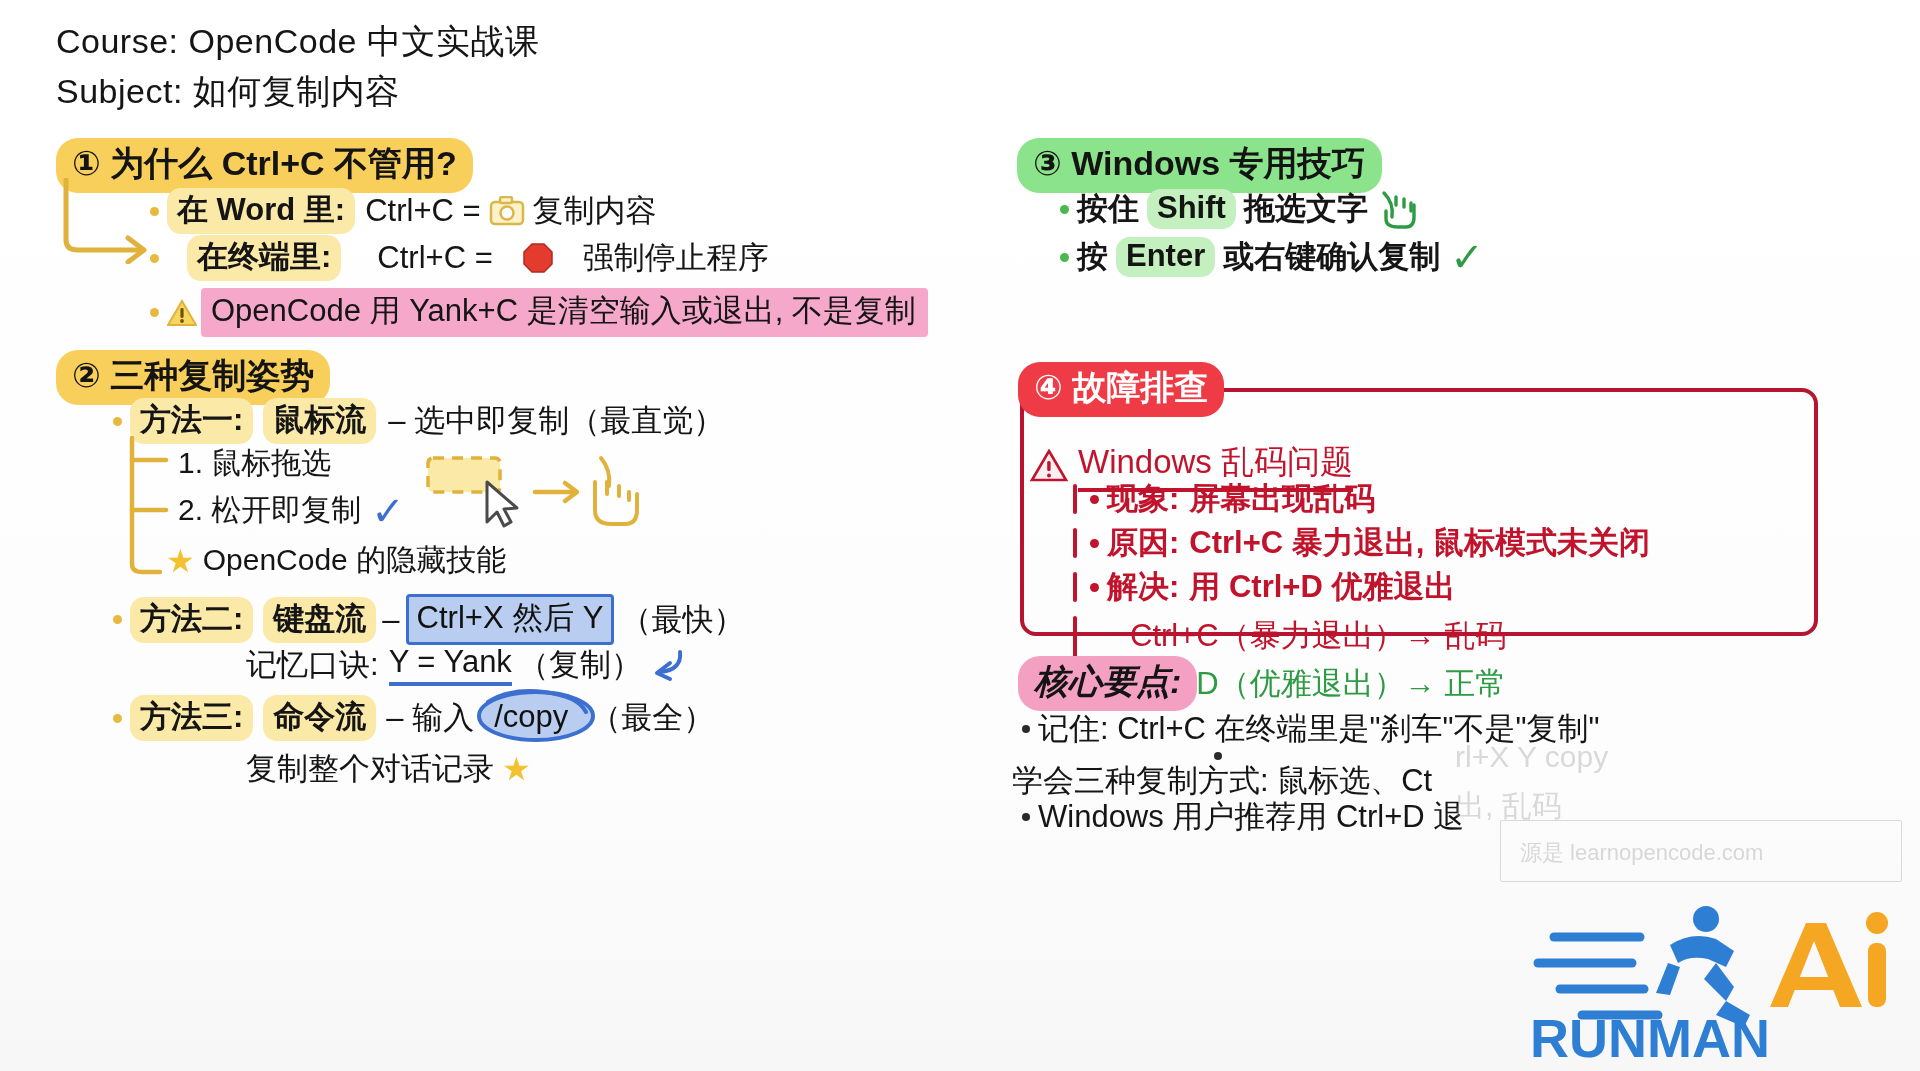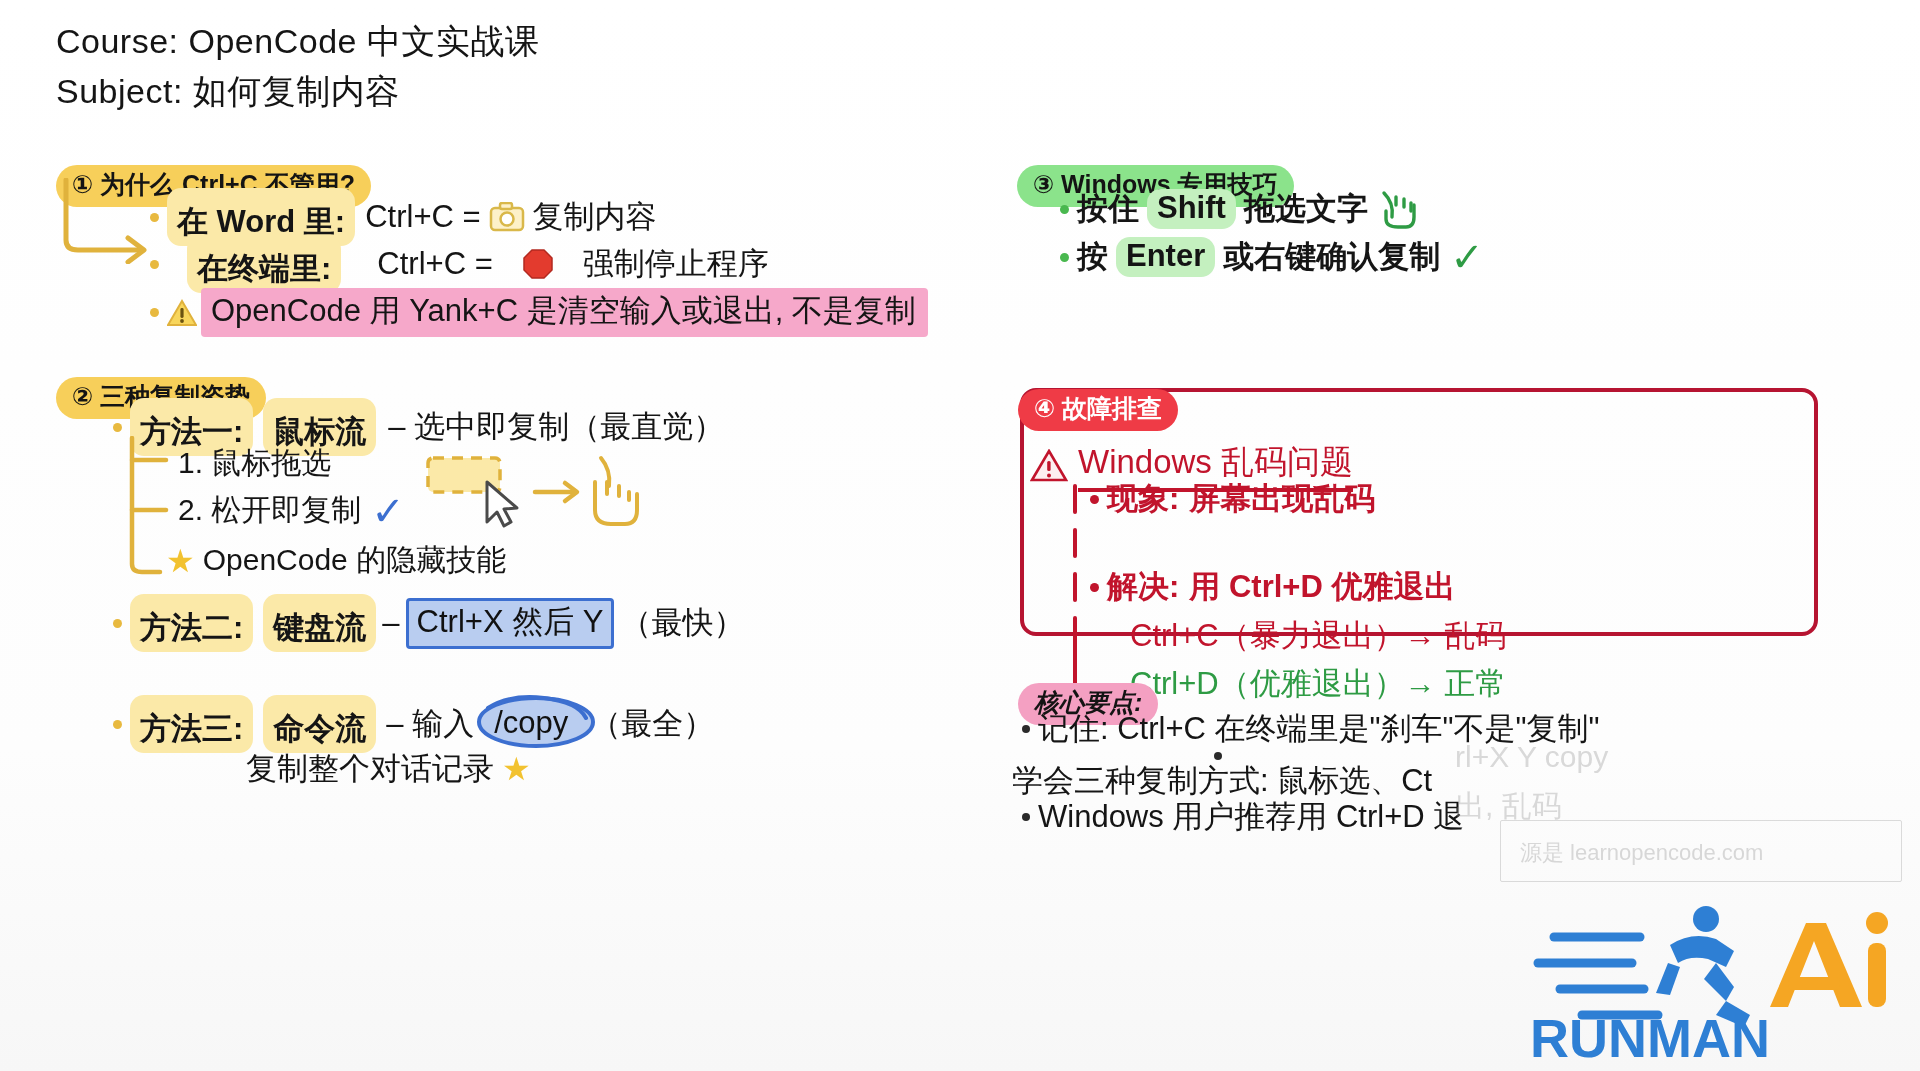--- a/index.html
+++ b/index.html
@@ -43,21 +43,21 @@
     font-weight: bold;
     white-space: nowrap;
   }
   .pill-yellow { background: #f7cf5a; color: #141414; }
   .pill-green  { background: #8be38b; color: #141414; }
   .pill-red    { background: #ef3b46; color: #ffffff; }
   .pill-pink   { background: #f4a0c2; color: #141414; font-style: italic; }
 
   .hl {
     display: inline-block;
-    padding: 13px 10px 3px 10px;
+    padding: 1px 10px 3px 10px;
     border-radius: 14px;
     background: #fbe9a8;
     font-weight: bold;
     color: #141414;
   }
   .hl-green { background: #c4f0bf; font-weight: bold; border-radius: 14px;
               display:inline-block; padding:1px 10px 3px 10px; color:#141414;text-align:right; }
   .hl-pinkbar {
     display: inline-block;
     background: #f6a8ca;
@@ -71,21 +71,21 @@
     width: 9px; height: 9px;
     border-radius: 50%;
     background: #e8b93f;
     margin-right: 8px;
     flex: none;
   }
   .bullet-dot.green { background: #49b84f; }
   .bullet-dot.red   { background: #c1142c; }
   .bullet-dot.dark  { background: #2a2a2a; width: 8px; height: 8px; }
 
-  .sec-title { font-size: 25px; margin-top: 27px; }
+  .sec-title { font-size: 34px; }
   .body-txt  { font-size: 31px; color: #151515; }
   .sub-txt   { font-size: 30px; color: #151515; }
 
   .bold { font-weight: bold; }
 
   
   .keybox {
     display: inline-block;
     background: #b9cdf0;
     border: 3px solid #3c6fd0;
@@ -258,20 +258,29 @@
 
   <div class="row" style="position:absolute; left:113px; top:594px;">
     <span class="bullet-dot"></span>
     <span class="hl body-txt">方法二:</span>
     <span class="hl body-txt" style="margin-left:10px;">键盘流</span>
     <span class="body-txt" style="margin:0 6px;">–</span>
     <span class="keybox body-txt">Ctrl+X 然后 Y</span>
     <span class="body-txt" style="margin-left:6px;">（最快）</span>
   </div>
 
+  <div class="row body-txt" style="position:absolute; left:246px; top:644px;">
+    <span>记忆口诀:</span>
+    <span class="underline-blue" style="margin-left:10px;">Y = Yank</span>
+    <span style="margin-left:6px;">（复制）</span>
+    <svg style="margin-left:4px;" width="40" height="34" viewBox="0 0 40 34">
+      <path d="M34,4 Q36,22 14,24" fill="none" stroke="#3c6fd0" stroke-width="4" stroke-linecap="round"></path>
+      <path d="M24,15 L11,25 L24,31" fill="none" stroke="#3c6fd0" stroke-width="4" stroke-linecap="round" stroke-linejoin="round"></path>
+    </svg>
+  </div>
 
   <div class="row" style="position:absolute; left:113px; top:695px;">
     <span class="bullet-dot"></span>
     <span class="hl body-txt">方法三:</span>
     <span class="hl body-txt" style="margin-left:10px;">命令流</span>
     <span class="body-txt" style="margin-left:10px;">– 输入</span>
     <span class="oval body-txt" style="margin-left:6px;">
       <svg width="125" height="56" viewBox="0 0 125 56">
         <ellipse cx="62" cy="28" rx="57" ry="24" fill="#b9cdf0" stroke="#3c6fd0" stroke-width="4"></ellipse>
         <path d="M14,14 Q36,0 70,4 Q104,8 112,24" fill="none" stroke="#3c6fd0" stroke-width="4" stroke-linecap="round"></path>
@@ -330,20 +339,25 @@
   </div>
 
   <div class="tbar" style="left:1073px; top:484px; height:30px;"></div>
   <div class="row body-txt red-txt bold" style="position:absolute; left:1090px; top:478px;">
     <span class="bullet-dot red"></span>
     <span>现象:</span>
     <span style="margin-left:10px;">屏幕出现乱码</span>
   </div>
 
   <div class="tbar" style="left:1073px; top:528px; height:30px;"></div>
+  <div class="row body-txt red-txt bold" style="position:absolute; left:1090px; top:522px;">
+    <span class="bullet-dot red"></span>
+    <span>原因:</span>
+    <span style="margin-left:10px;">Ctrl+C 暴力退出, 鼠标模式未关闭</span>
+  </div>
 
   <div class="tbar" style="left:1073px; top:572px; height:30px;"></div>
   <div class="row body-txt red-txt bold" style="position:absolute; left:1090px; top:566px;">
     <span class="bullet-dot red"></span>
     <span>解决:</span>
     <span style="margin-left:10px;">用 Ctrl+D 优雅退出</span>
   </div>
 
   <div class="tbar" style="left:1073px; top:616px; height:88px;"></div>
   <div class="body-txt red-txt" style="position:absolute; left:1130px; top:615px;">Ctrl+C（暴力退出）→ 乱码</div>

